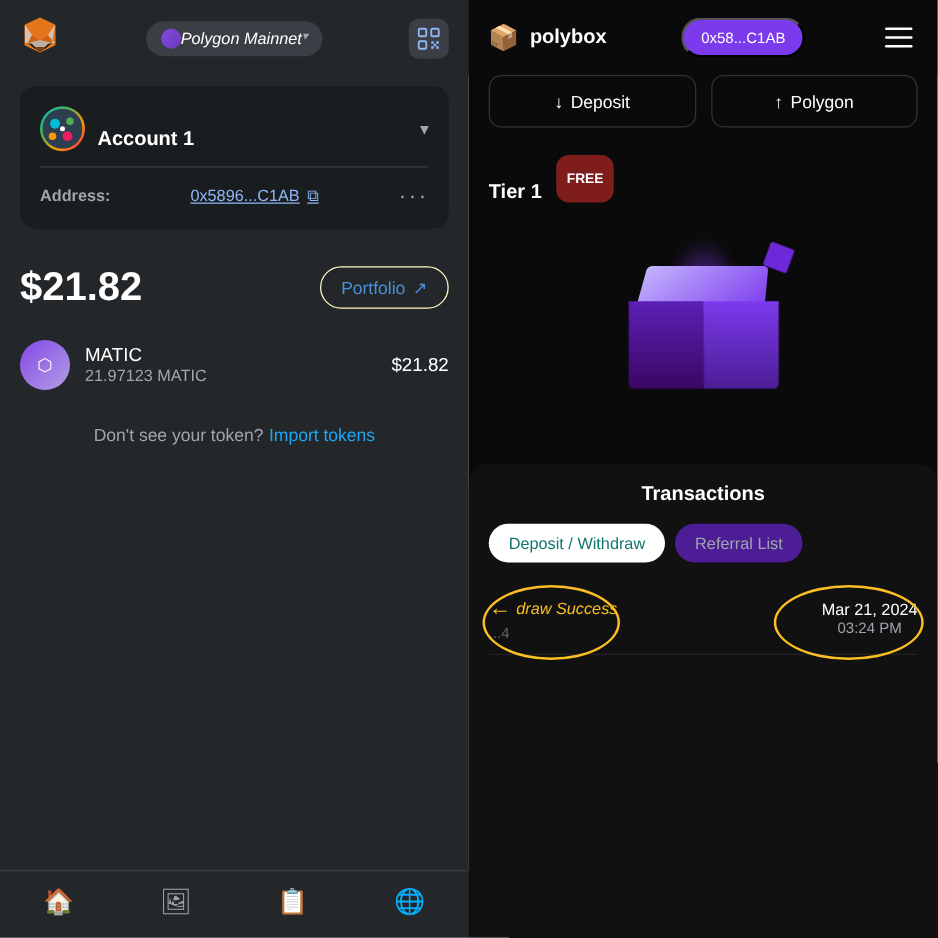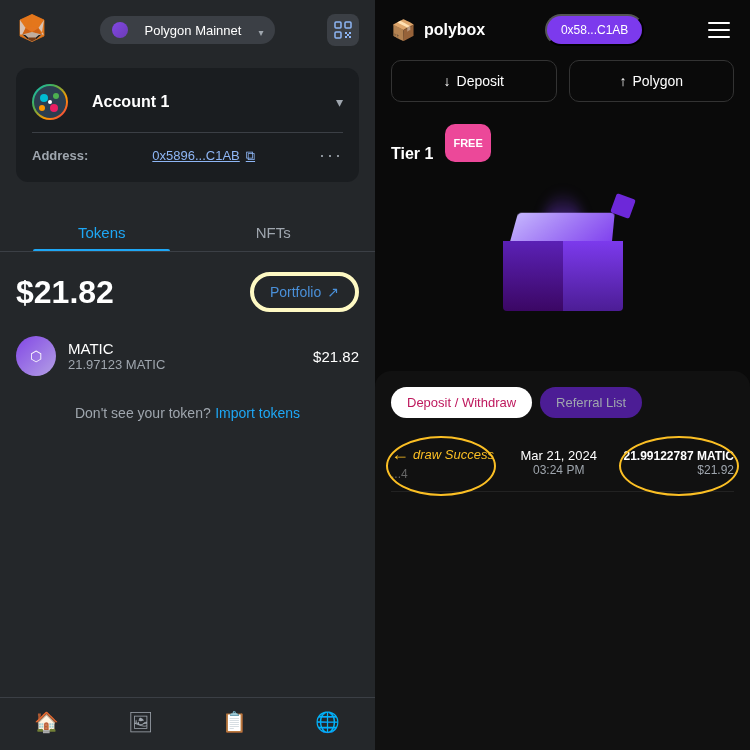--- a/index.html
+++ b/index.html
@@ -25,26 +25,27 @@
     .mm-topbar {
       display: flex;
       align-items: center;
       justify-content: space-between;
       padding: 12px 16px;
       background: #24272a;
     }
 
     .mm-network-pill {
       display: flex;
-      align-items: flex-end;
-      gap: 17px;
+      align-items: flex-start;
+      gap: 0;
       background: #3b3f45;
       border-radius: 20px;
       padding: 6px 12px;
       cursor: pointer;
+      font-style: italic;
     }
 
     .network-dot {
       width: 16px;
       height: 16px;
       border-radius: 50%;
       background: linear-gradient(135deg, #8247e5, #6c3cb5);
     }
 
     .network-name {
@@ -81,22 +82,22 @@
 
     .account-header {
       display: flex;
       align-items: center;
       justify-content: space-between;
       margin-bottom: 12px;
     }
 
     .account-left {
       display: flex;
-      align-items: center;
-      gap: 24px;
+      align-items: flex-end;
+      gap: 10px;
     }
 
     .account-avatar {
       width: 36px;
       height: 36px;
       border-radius: 50%;
       background: linear-gradient(135deg, #00bcd4, #4caf50, #ff9800, #e91e63);
       display: flex;
       align-items: center;
       justify-content: center;
@@ -202,21 +203,21 @@
     .mm-balance {
       color: #fff;
       font-size: 32px;
       font-weight: 700;
     }
 
     .portfolio-btn {
       display: flex;
       align-items: center;
       gap: 6px;
-      border: 4px solid #fef9c3;
+      border: 1px solid #fef9c3;
       border-radius: 20px;
       padding: 8px 16px;
       color: #4a90d9;
       font-size: 14px;
       cursor: pointer;
       background: transparent;
     }
 
     
     .token-item {
@@ -427,21 +428,21 @@
     }
 
     .pb-tier-label {
       color: #fff;
       font-size: 16px;
       font-weight: 600;
       margin-top: 23px;
     }
 
     .pb-free-badge {
-      background: #ec4899;
+      background: #7f1d1d;
       color: #fff;
       font-size: 11px;
       font-weight: 700;
       padding: 13px 8px;
       border-radius: 10px;
     }
 
     
     .pb-visual-area {
       flex: 1;
@@ -480,21 +481,21 @@
     .pb-tx-tab {
       padding: 8px 16px;
       border-radius: 20px;
       font-size: 13px;
       font-weight: 500;
       cursor: pointer;
     }
 
     .pb-tx-tab.active {
       background: #fff;
-      color: #be185d;
+      color: #0f766e;
     }
 
     .pb-tx-tab.inactive {
       background: #4c1d95;
       color: #9fa6ae;
     }
 
     
     .pb-tx-row {
       display: flex;
@@ -617,28 +618,20 @@
     <div class="account-address-row">
       <span class="address-label">Address:</span>
       <div class="address-value">
         <span>0x5896...C1AB</span>
         <span class="copy-icon">⧉</span>
       </div>
       <span class="more-dots">···</span>
     </div>
   </div>
 
-  <div class="mm-tabs">
-    <div class="mm-tab active">
-      <span>Tokens</span>
-    </div>
-    <div class="mm-tab inactive">
-      <span>NFTs</span>
-    </div>
-  </div>
 
   <div class="mm-balance-section">
     <span class="mm-balance">$21.82</span>
     <button class="portfolio-btn">
       <span>Portfolio</span>
       <span>↗</span>
     </button>
   </div>
 
   <div class="token-item">
@@ -722,20 +715,21 @@
 
       <div style="position:absolute; top:50px; left:20px; width:60px; height:70px; background:linear-gradient(180deg, #5b21b6, #3b0764); border-radius:0 0 0 4px;"></div>
 
       <div style="position:absolute; top:50px; left:80px; width:60px; height:70px; background:linear-gradient(180deg, #7c3aed, #4c1d95); border-radius:0 0 4px 0;"></div>
 
       <div style="position:absolute; top:5px; right:10px; width:20px; height:20px; background:#6d28d9; transform:rotate(20deg); border-radius:2px;"></div>
     </div>
   </div>
 
   <div class="pb-transactions">
+    <div class="pb-transactions-title">Transactions</div>
 
     <div class="pb-tx-tabs">
       <div class="pb-tx-tab active">
         <span>Deposit / Withdraw</span>
       </div>
       <div class="pb-tx-tab inactive">
         <span>Referral List</span>
       </div>
     </div>
 
@@ -744,23 +738,19 @@
         <span style="display:flex;align-items:center;gap:4px;">
           <span class="pb-tx-arrow">←</span>
           <span class="pb-tx-type">draw <em>Success</em></span>
         </span>
         <span style="color:#666;font-size:12px;">...4</span>
       </div>
       <div style="display:flex;flex-direction:column;align-items:center;">
         <span class="pb-tx-date">Mar 21, 2024</span>
         <span class="pb-tx-time">03:24 PM</span>
       </div>
-      <div style="display:flex;flex-direction:column;align-items:flex-end;">
-        <span class="pb-tx-amount">21.99122787 MATIC</span>
-        <span class="pb-tx-usd">$21.92</span>
-      </div>
 
       <div style="position:absolute; bottom:-5px; left:-5px; width:110px; height:60px; border:2.5px solid #fbbf24; border-radius:50%; pointer-events:none;"></div>
       <div style="position:absolute; bottom:-5px; right:-5px; width:120px; height:60px; border:2.5px solid #fbbf24; border-radius:50%; pointer-events:none;"></div>
     </div>
   </div>
 
 </div>
 
 </body></html>

